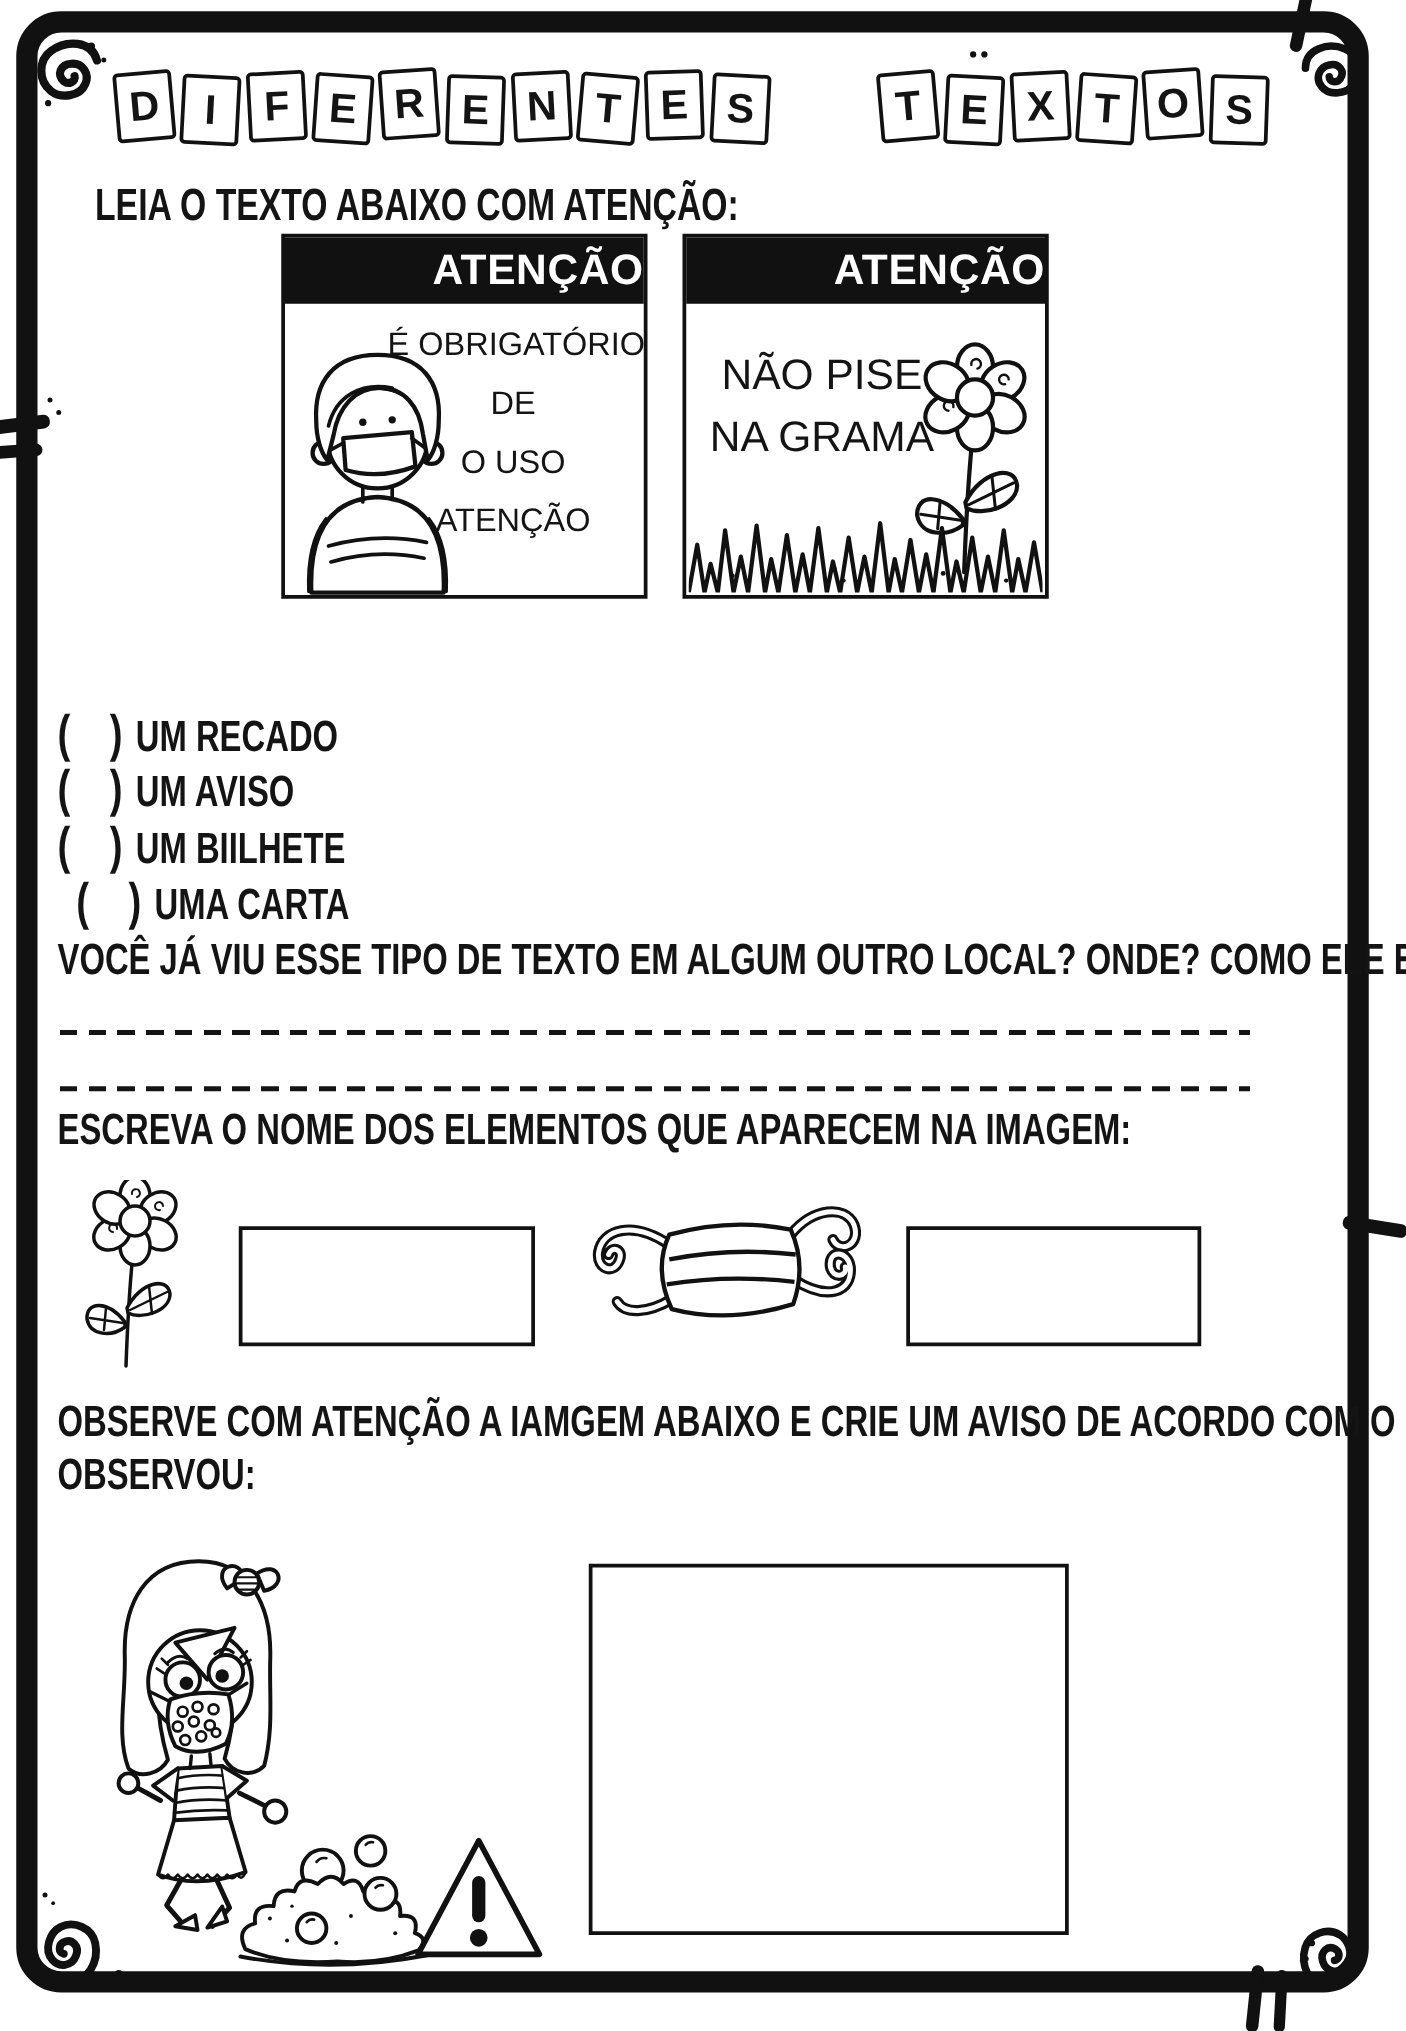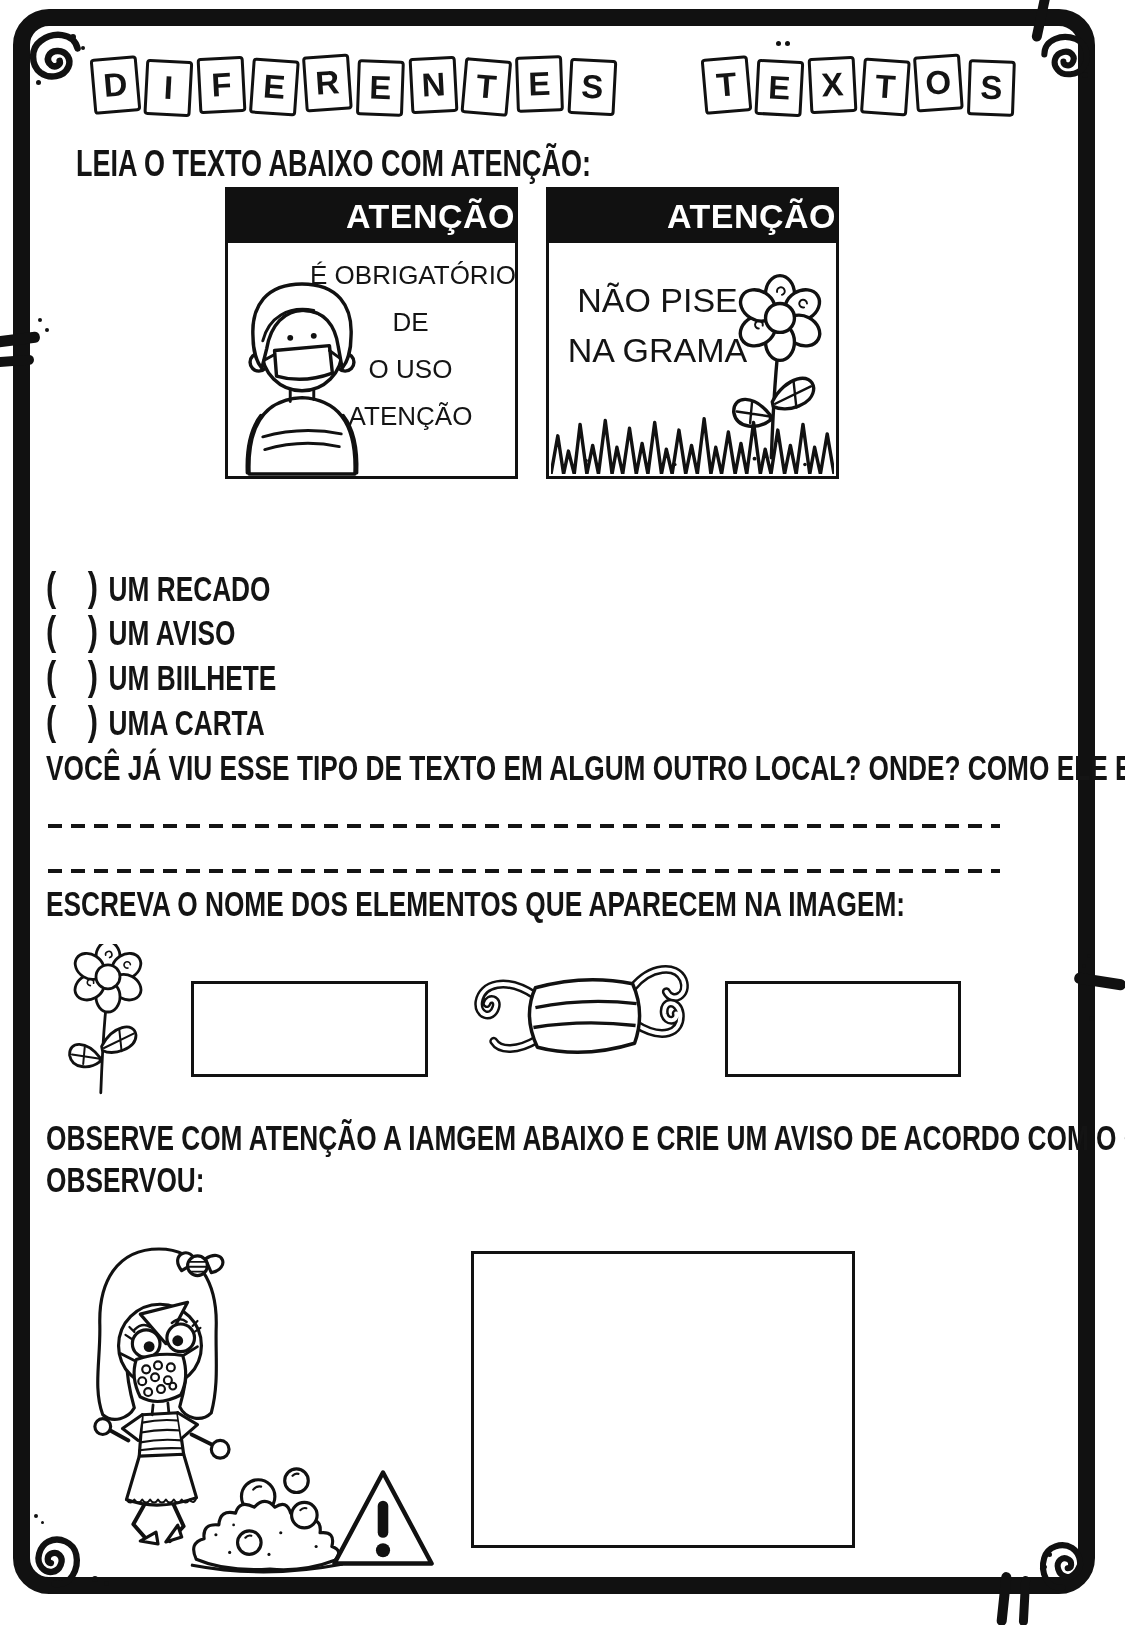--- a/index.html
+++ b/index.html
@@ -190,21 +190,21 @@
 
   <div class="opt-row" style="top:564px;">
     <span class="hand"><span class="paren">(   )</span><span class="opt-label">UM RECADO</span></span>
   </div>
   <div class="opt-row" style="top:608px;">
     <span class="hand"><span class="paren">(   )</span><span class="opt-label">UM AVISO</span></span>
   </div>
   <div class="opt-row" style="top:653px;">
     <span class="hand"><span class="paren">(   )</span><span class="opt-label">UM BIILHETE</span></span>
   </div>
-  <div class="opt-row" style="top:698px;">
+  <div class="opt-row" style="top:698px;margin-left:15px;">
     <span class="hand"><span class="paren">(   )</span><span class="opt-label">UMA CARTA</span></span>
   </div>
 
   <div class="abs" style="left:46px;top:748px;">
     <span class="hand" style="font-size:35px;">VOCÊ JÁ VIU ESSE TIPO DE TEXTO EM ALGUM OUTRO LOCAL? ONDE? COMO ELE ERA?</span>
   </div>
 
   <div class="dashline" style="top:824px;"></div>
   <div class="dashline" style="top:869px;"></div>
 

